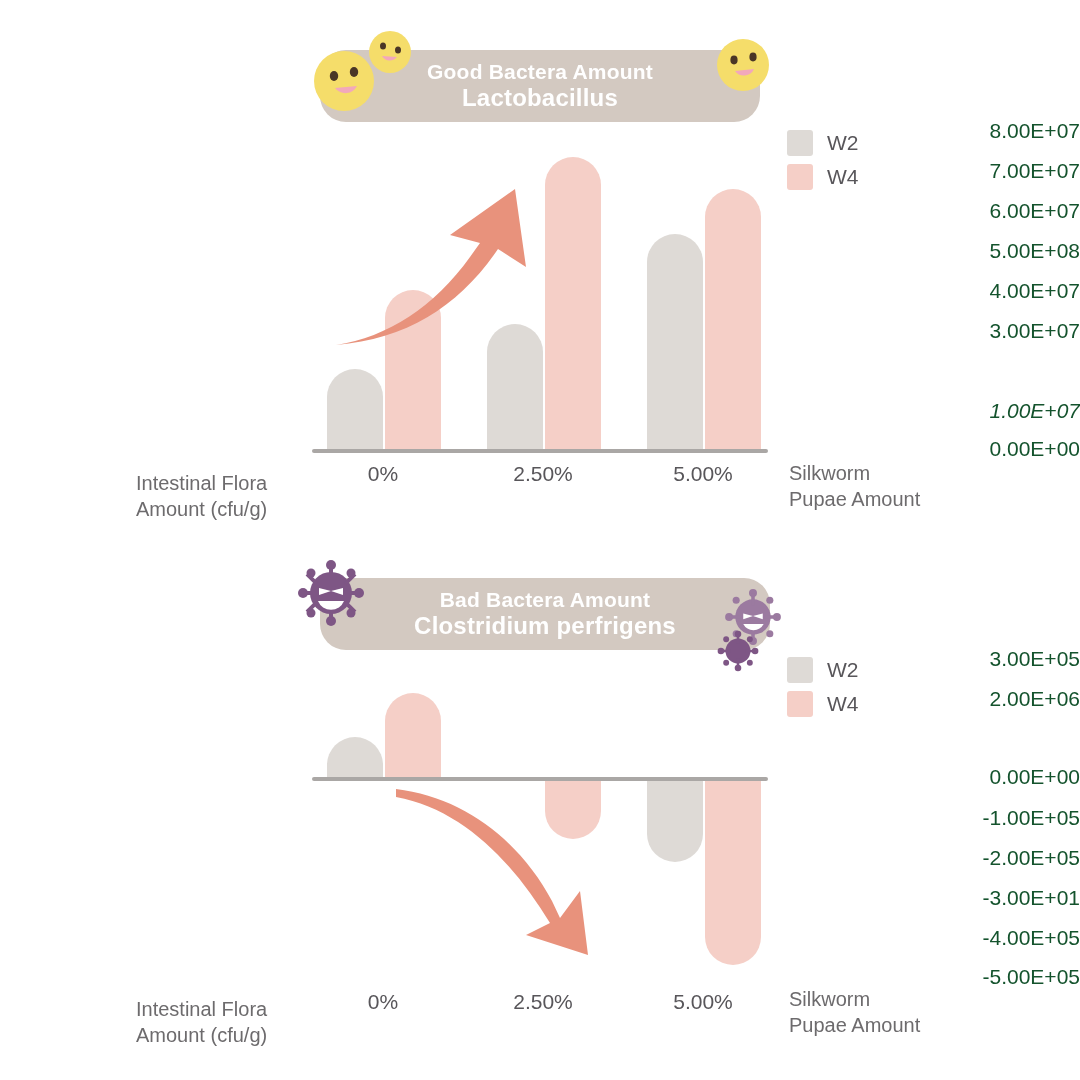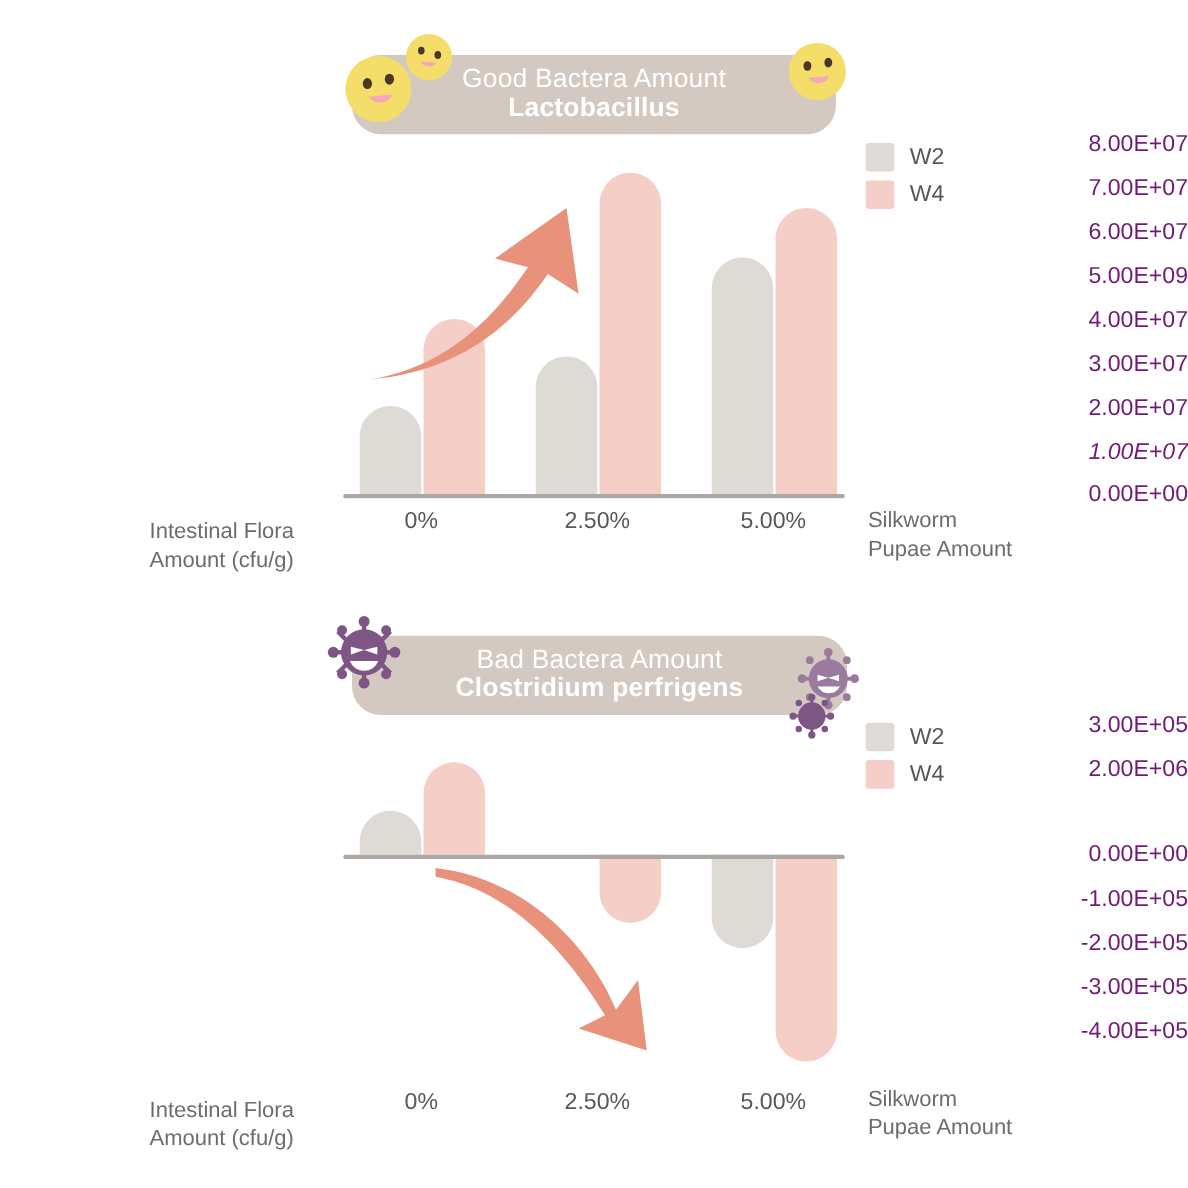--- a/index.html
+++ b/index.html
@@ -19,32 +19,32 @@
   .banner-wrap{position:absolute;}
   .banner{
     background:#d3c9c1;
     border-radius:26px;
     height:72px;
     display:flex;flex-direction:column;
     align-items:center;justify-content:center;
     color:#ffffff;
     box-sizing:border-box;
   }
-  .banner-sub{font-size:24px;line-height:24px;font-weight:400;letter-spacing:.2px;}
+  .banner-sub{font-size:21px;line-height:24px;font-weight:700;letter-spacing:.2px;}
   .banner-main{font-size:24px;line-height:28px;font-weight:bold;letter-spacing:.2px;}
 
   
   .deco{position:absolute;pointer-events:none;}
 
   
   .plot{position:absolute;}
   .axis-line{position:absolute;background:#aaa7a5;height:4px;border-radius:2px;}
   .ytick{
     position:absolute;right:0;
-    font-size:21px;color:#701a75;
+    font-size:21px;color:#14532d;
     text-align:right;white-space:nowrap;
     transform:translateY(-50%);
   }
   .xtick{
     position:absolute;font-size:21px;color:#58565a;
     text-align:center;white-space:nowrap;
     transform:translateX(-50%);
   }
   .bar{position:absolute;}
   .bar-up{border-radius:28px 28px 0 0;}
@@ -90,24 +90,23 @@
     <ellipse cx="18" cy="22" rx="3.6" ry="4.4" fill="#4a3626"></ellipse>
     <ellipse cx="37" cy="19" rx="3.6" ry="4.4" fill="#4a3626"></ellipse>
     <path d="M19 33 A11 11 0 0 0 38 31 Z" fill="#f2a8bb"></path>
   </svg>
 
   <div class="plot" style="left:0;top:0;width:1080px;height:470px;">
 
     <div class="ytick" style="top:131px;width:305px;">8.00E+07</div>
     <div class="ytick" style="top:171px;width:305px;">7.00E+07</div>
     <div class="ytick" style="top:211px;width:305px;">6.00E+07</div>
-    <div class="ytick" style="top:251px;width:305px;">5.00E+09</div>
+    <div class="ytick" style="top:251px;width:305px;">5.00E+08</div>
     <div class="ytick" style="top:291px;width:305px;">4.00E+07</div>
     <div class="ytick" style="top:331px;width:305px;">3.00E+07</div>
-    <div class="ytick" style="top:371px;width:305px;">2.00E+07</div>
     <div class="ytick" style="top:411px;width:305px;font-style:italic;">1.00E+07</div>
     <div class="ytick" style="top:449px;width:305px;">0.00E+00</div>
 
     <div class="bar bar-up" style="left:327px;width:56px;top:369px;height:80px;background:#dedad6;"></div>
     <div class="bar bar-up" style="left:385px;width:56px;top:290px;height:159px;background:#f5cfc7;"></div>
 
     <div class="bar bar-up" style="left:487px;width:56px;top:324px;height:125px;background:#dedad6;"></div>
     <div class="bar bar-up" style="left:545px;width:56px;top:157px;height:292px;background:#f5cfc7;"></div>
 
     <div class="bar bar-up" style="left:647px;width:56px;top:234px;height:215px;background:#dedad6;"></div>
@@ -212,22 +211,23 @@
     </g>
   </svg>
 
   <div class="plot" style="left:0;top:0;width:1080px;height:500px;">
 
     <div class="ytick" style="top:131px;width:305px;">3.00E+05</div>
     <div class="ytick" style="top:171px;width:305px;">2.00E+06</div>
     <div class="ytick" style="top:249px;width:305px;">0.00E+00</div>
     <div class="ytick" style="top:290px;width:305px;">-1.00E+05</div>
     <div class="ytick" style="top:330px;width:305px;">-2.00E+05</div>
-    <div class="ytick" style="top:370px;width:305px;">-3.00E+05</div>
+    <div class="ytick" style="top:370px;width:305px;">-3.00E+01</div>
     <div class="ytick" style="top:410px;width:305px;">-4.00E+05</div>
+    <div class="ytick" style="top:449px;width:305px;">-5.00E+05</div>
 
     <div class="bar bar-up" style="left:327px;width:56px;top:209px;height:40px;background:#dedad6;"></div>
     <div class="bar bar-up" style="left:385px;width:56px;top:165px;height:84px;background:#f5cfc7;"></div>
 
     <div class="bar bar-down" style="left:545px;width:56px;top:249px;height:62px;background:#f5cfc7;"></div>
 
     <div class="bar bar-down" style="left:647px;width:56px;top:249px;height:85px;background:#dedad6;"></div>
     <div class="bar bar-down" style="left:705px;width:56px;top:249px;height:188px;background:#f5cfc7;"></div>
 
     <svg class="deco" style="left:392px;top:255px;" width="210" height="175" viewBox="0 0 210 175">

